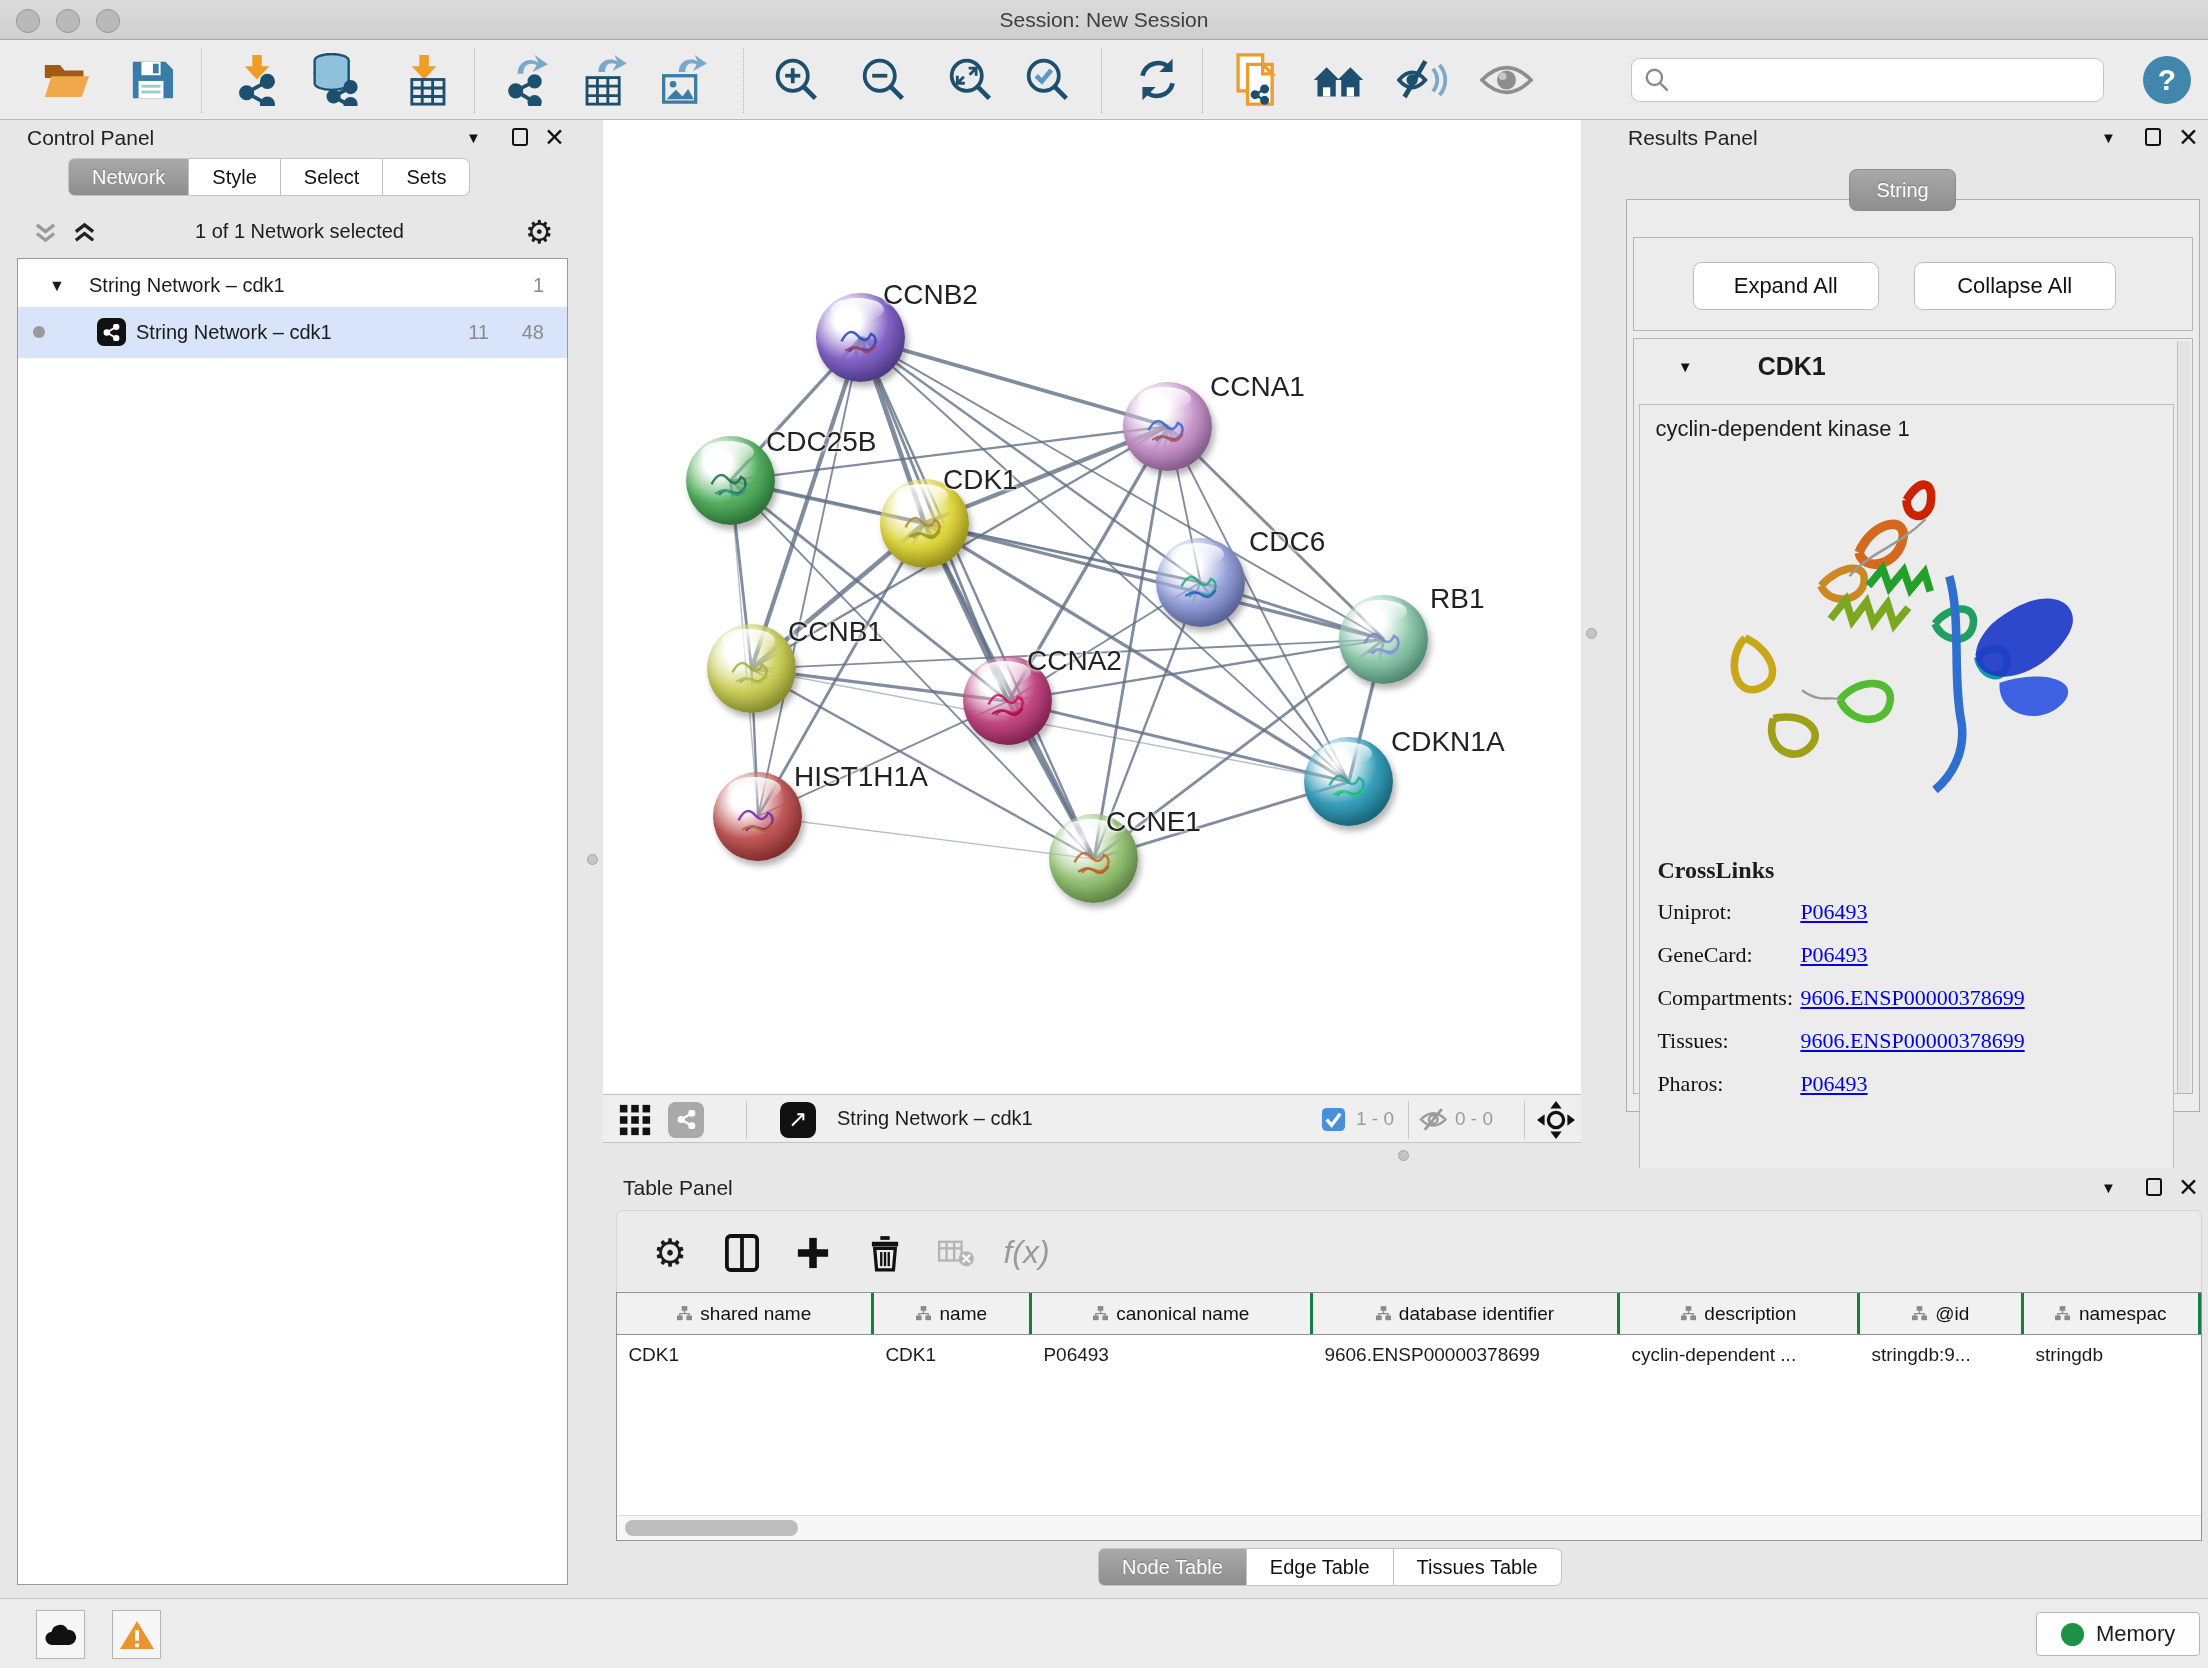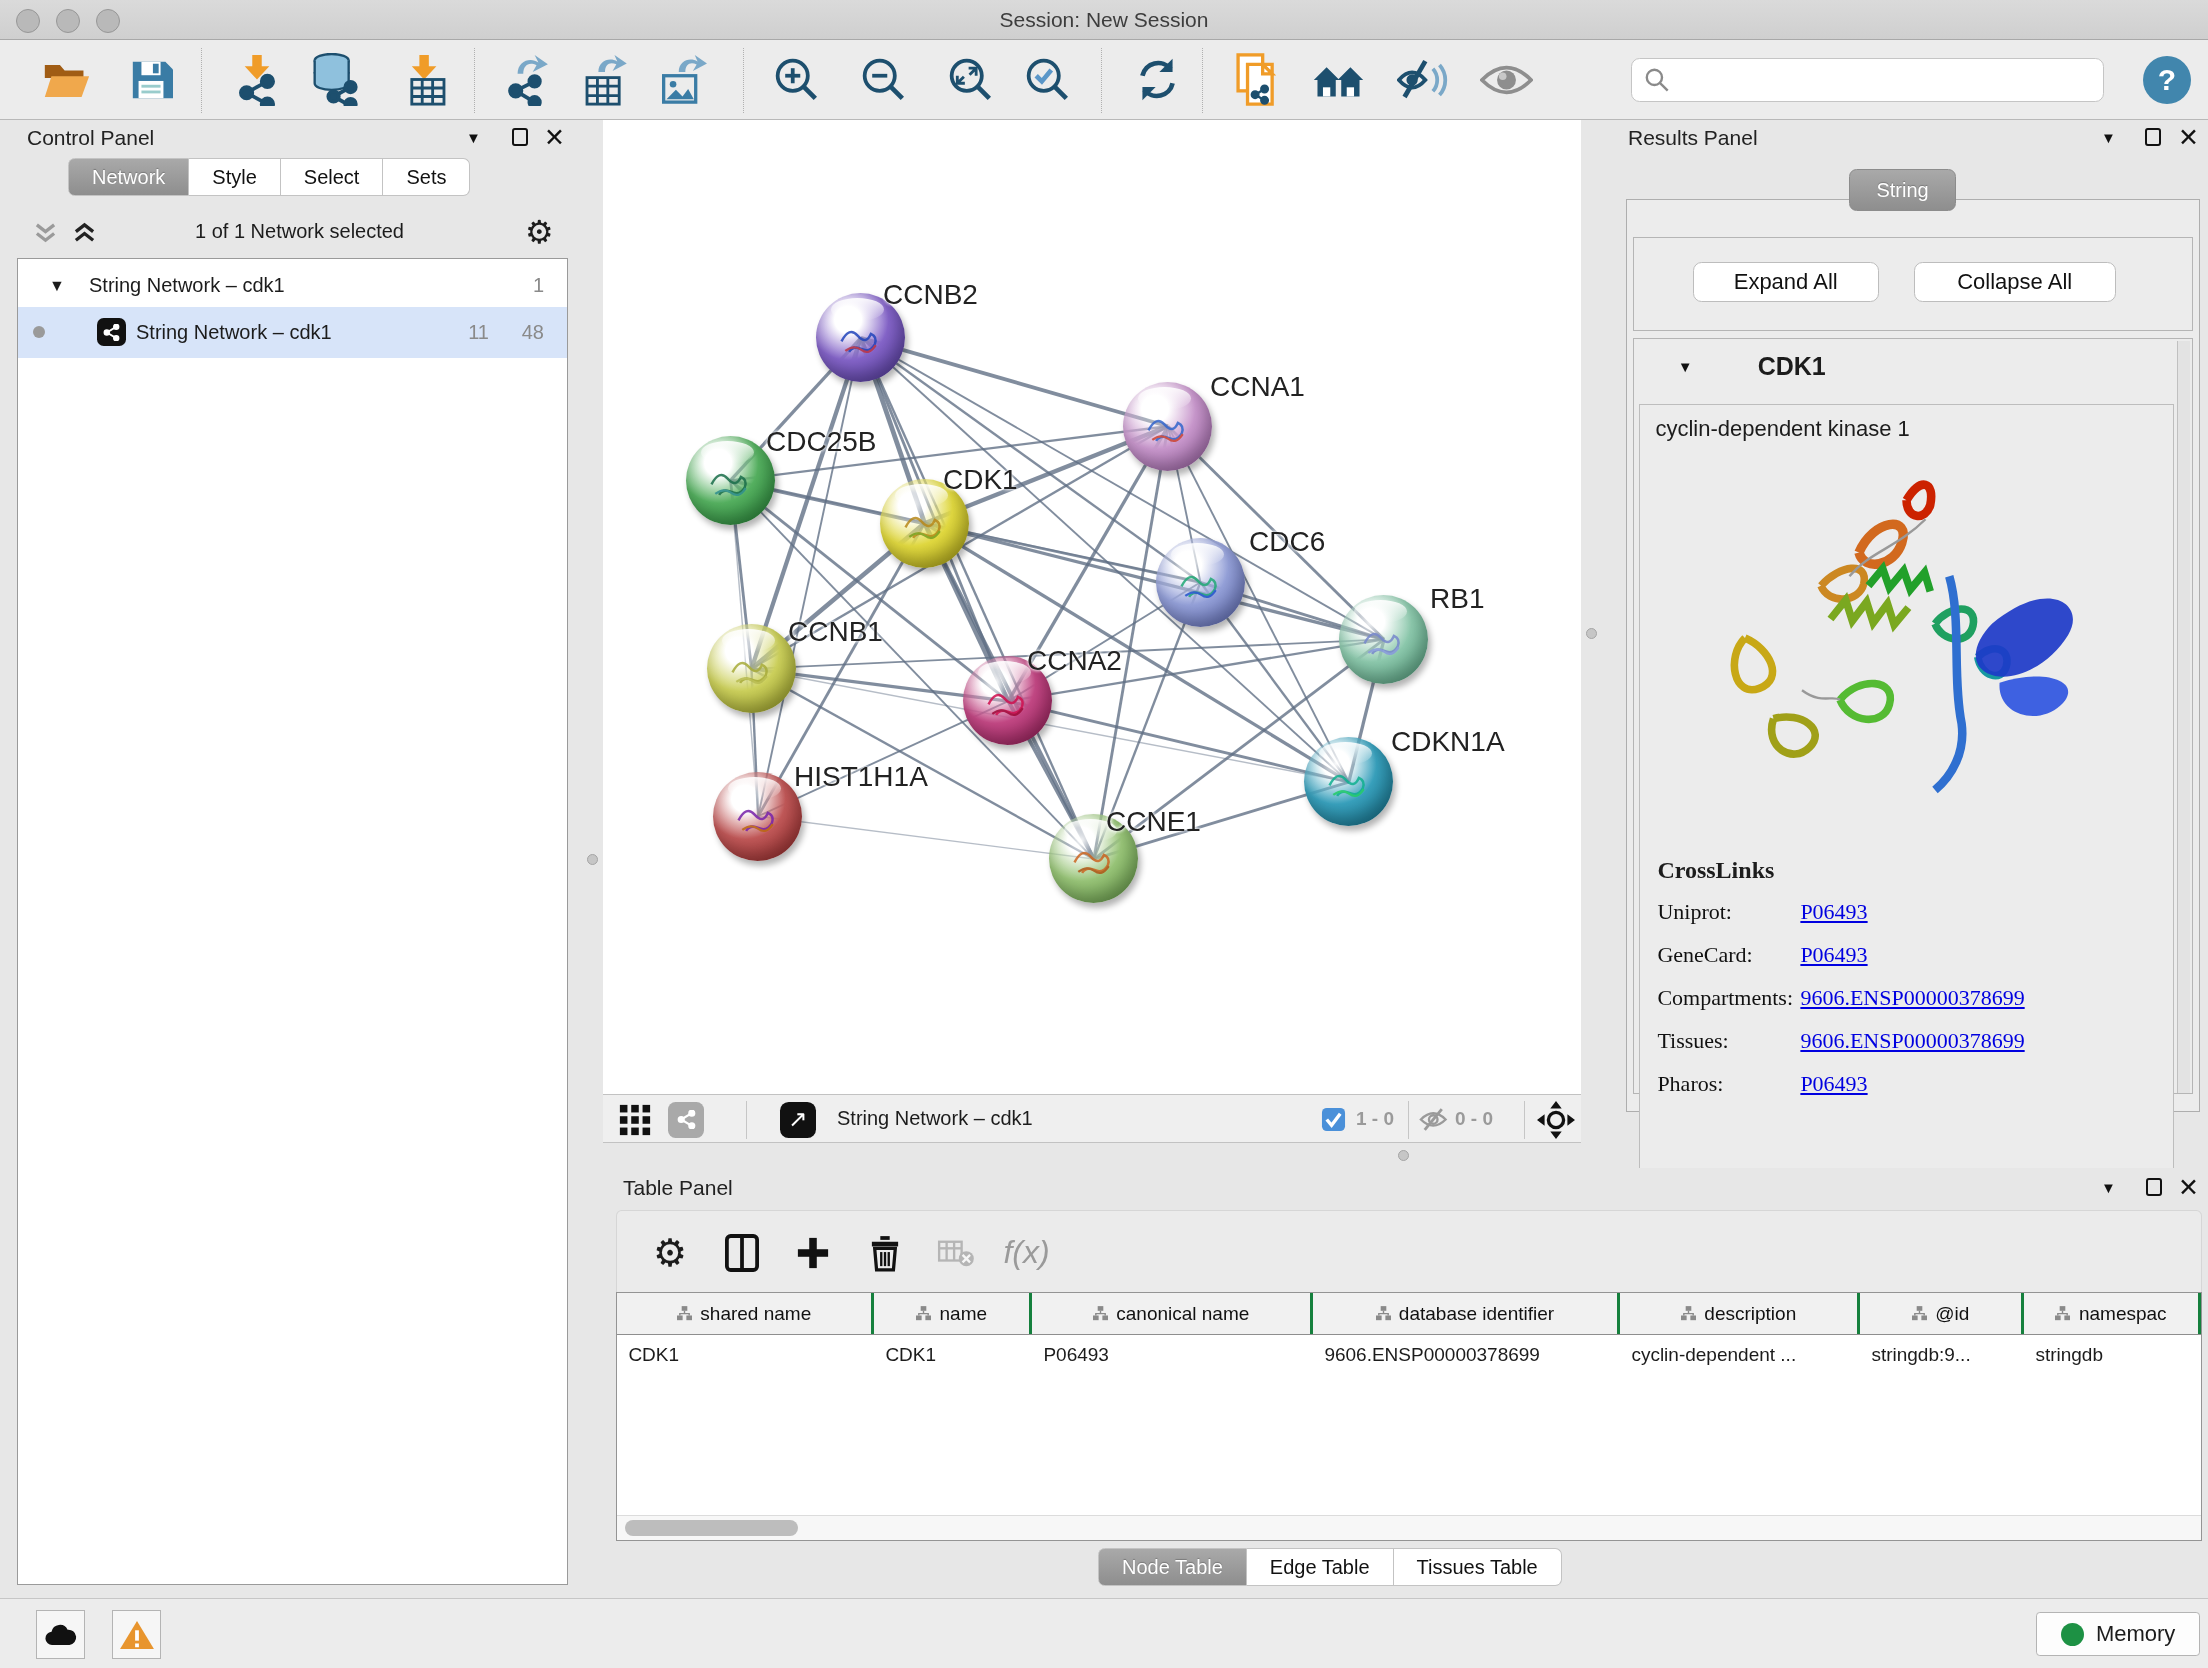--- a/index.html
+++ b/index.html
@@ -55,34 +55,34 @@
     border-radius:50%; background:linear-gradient(rgba(255,255,255,.92), rgba(255,255,255,0)); }
   .node .ribbon { position:absolute; left:16px; top:18px; width:57px; height:57px; opacity:.85; }
   .node-label { position:absolute; font-size:28px; color:#222; text-shadow:0 0 3.8px #fff,0 0 3.8px #fff; white-space:nowrap; }
   .nv-toolbar { position:absolute; left:603px; top:1094px; width:978px; height:49px;
     background:#efefef; border-top:1px solid #c2c2c2; border-bottom:1px solid #c2c2c2; }
   .nv-sep { position:absolute; top:5.7px; height:38px; border-left:1px solid #c6c6c6; }
   .gray-btn { background:#a9a9a9; border-radius:7.6px; width:36px; height:36px; display:flex;
     align-items:center; justify-content:center; }
   .black-btn { background:#111; border-radius:8.6px; width:36px; height:36px; display:flex;
     align-items:center; justify-content:center; color:#fff; font-size:23px; }
-  .nv-count { font-size:19px; color:#9a9a9a;font-weight:bold; }
+  .nv-count { font-size:19px; color:#9a9a9a; }
   .splitter-dot { position:absolute; width:11.4px; height:11.4px; border-radius:50%;
     background:#c6c6c6; border:1px solid #a5a5a5; }
   
   .results-panel { position:absolute; left:1607px; top:120px; width:601px; height:1048px; }
   .rp-box { position:absolute; left:19px; top:79px; width:574px; height:913px;
     background:#ececec; border:1px solid #aeaeae; }
   .rp-tab { position:absolute; left:242px; top:49px; width:107px; height:42px;
     background:linear-gradient(#a9a9a9,#8e8e8e); color:#fff; font-size:20px; border:1px solid #8c8c8c;
     border-radius:7.6px; display:flex; align-items:center; justify-content:center; z-index:3;
     text-shadow:0 -1px 1px rgba(0,0,0,.25); }
   .rp-strip { position:absolute; left:5.7px; top:37px; width:560px; height:94px;
     border:1px solid #b5b5b5; background:#ececec; }
-  .rp-btn { position:absolute; top:24px; height:40px; background:#fff; border:1px solid #bdbdbd;
+  .rp-btn { position:absolute; top:24px; height:48px; background:#fff; border:1px solid #bdbdbd;
     border-radius:8.6px; font-size:22px; display:flex; align-items:center; justify-content:center; color:#111; }
   .cdk-box { position:absolute; left:5.7px; top:138px; width:560px; height:756px;
     border:1px solid #b5b5b5; background:#ececec; }
   .cdk-inner { position:absolute; left:5.7px; top:65px; width:535px; height:808px;
     border:1px solid #bdbdbd; background:#ececec; }
   .xlink-row { display:flex; height:43px; align-items:center; font-size:22px;
     font-family:"Liberation Serif","DejaVu Serif",serif; }
   .xlink-label { width:160px; padding-left:17px; color:#111; }
   .xlink-a { color:#0000e0; text-decoration:underline; }
   .rp-scroll { position:absolute; right:1.9px; top:1.9px; width:13.3px; height:752px;

